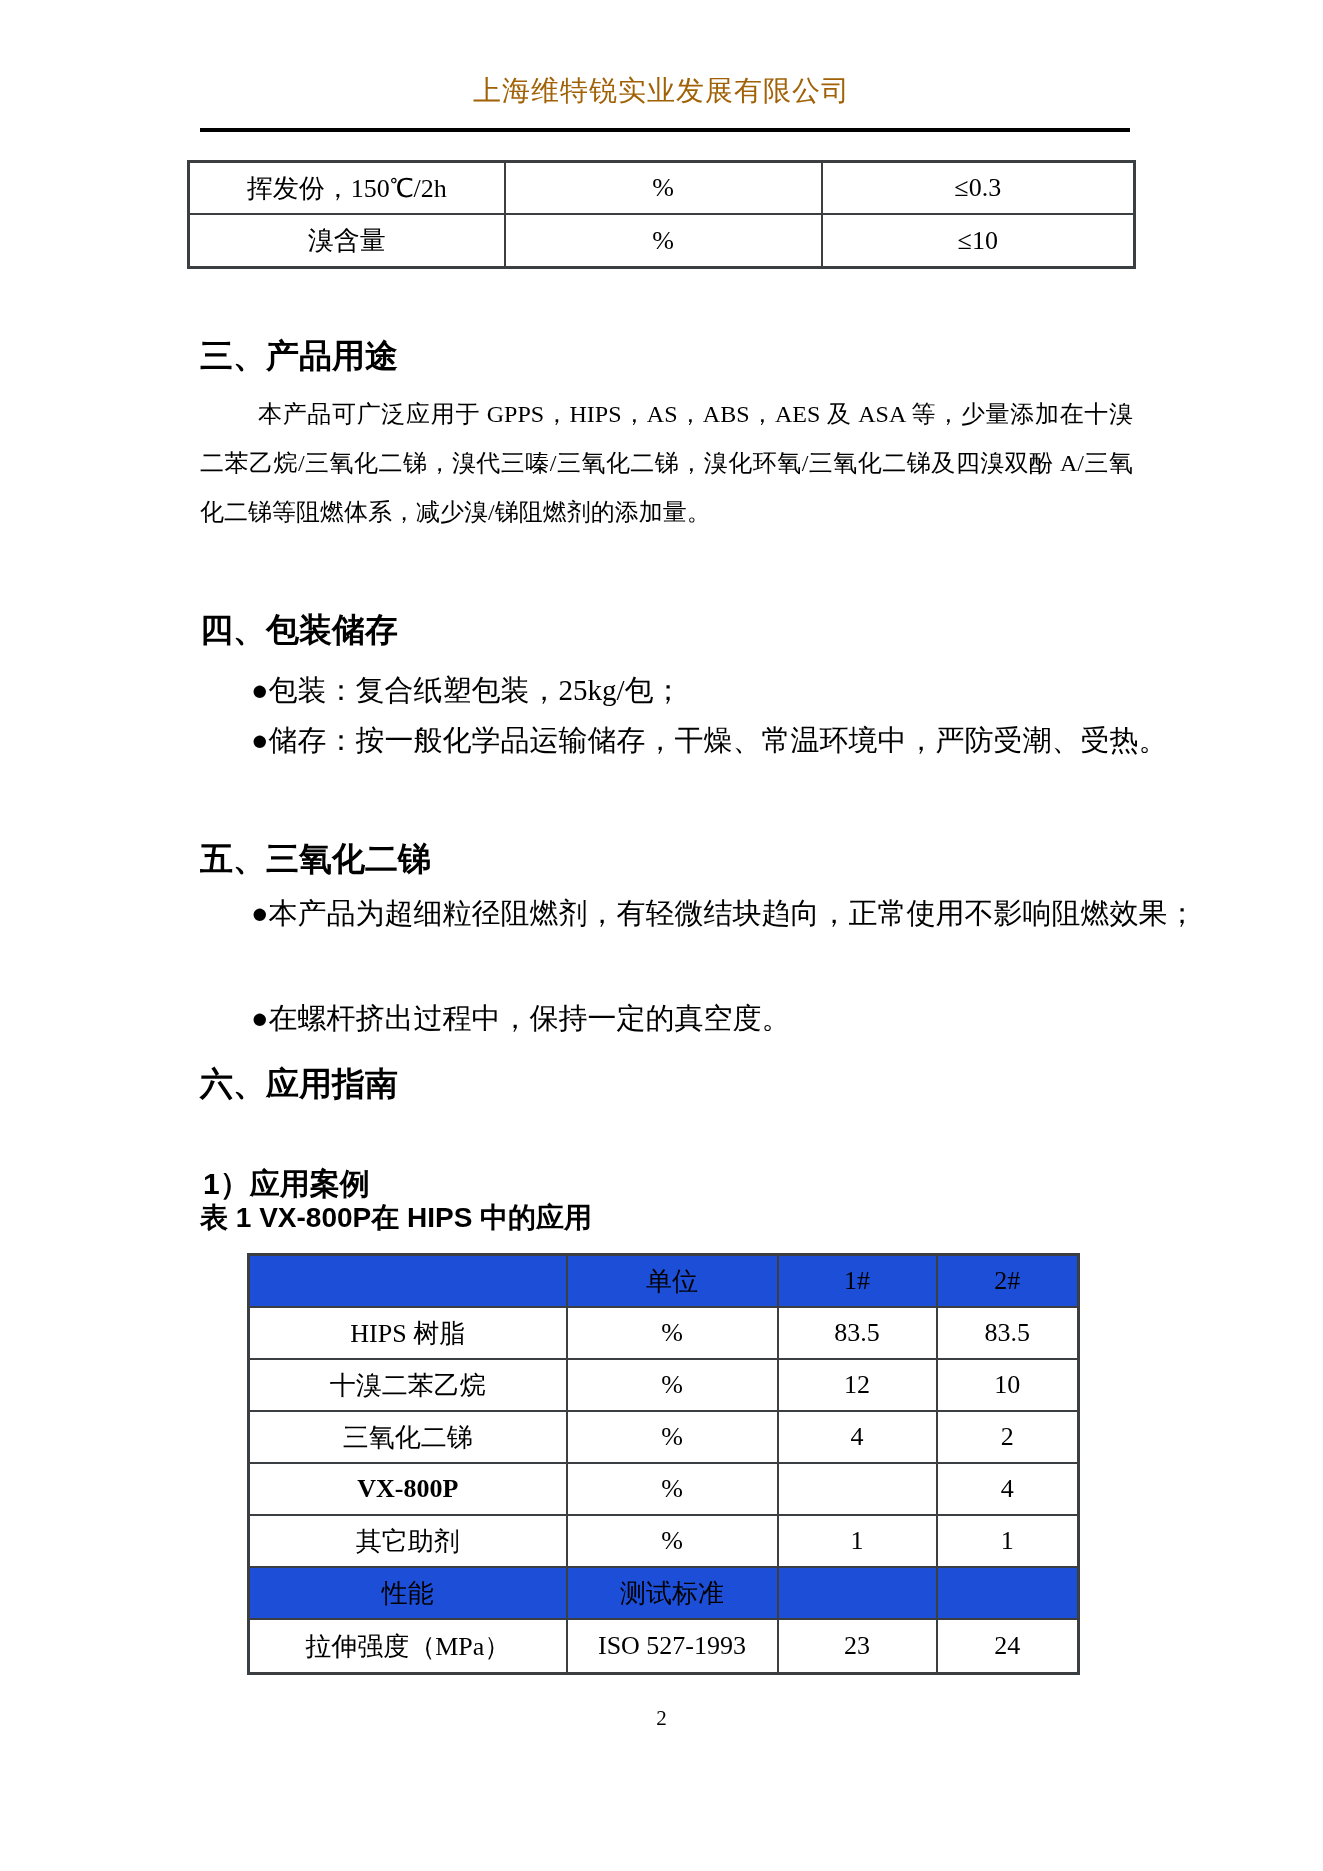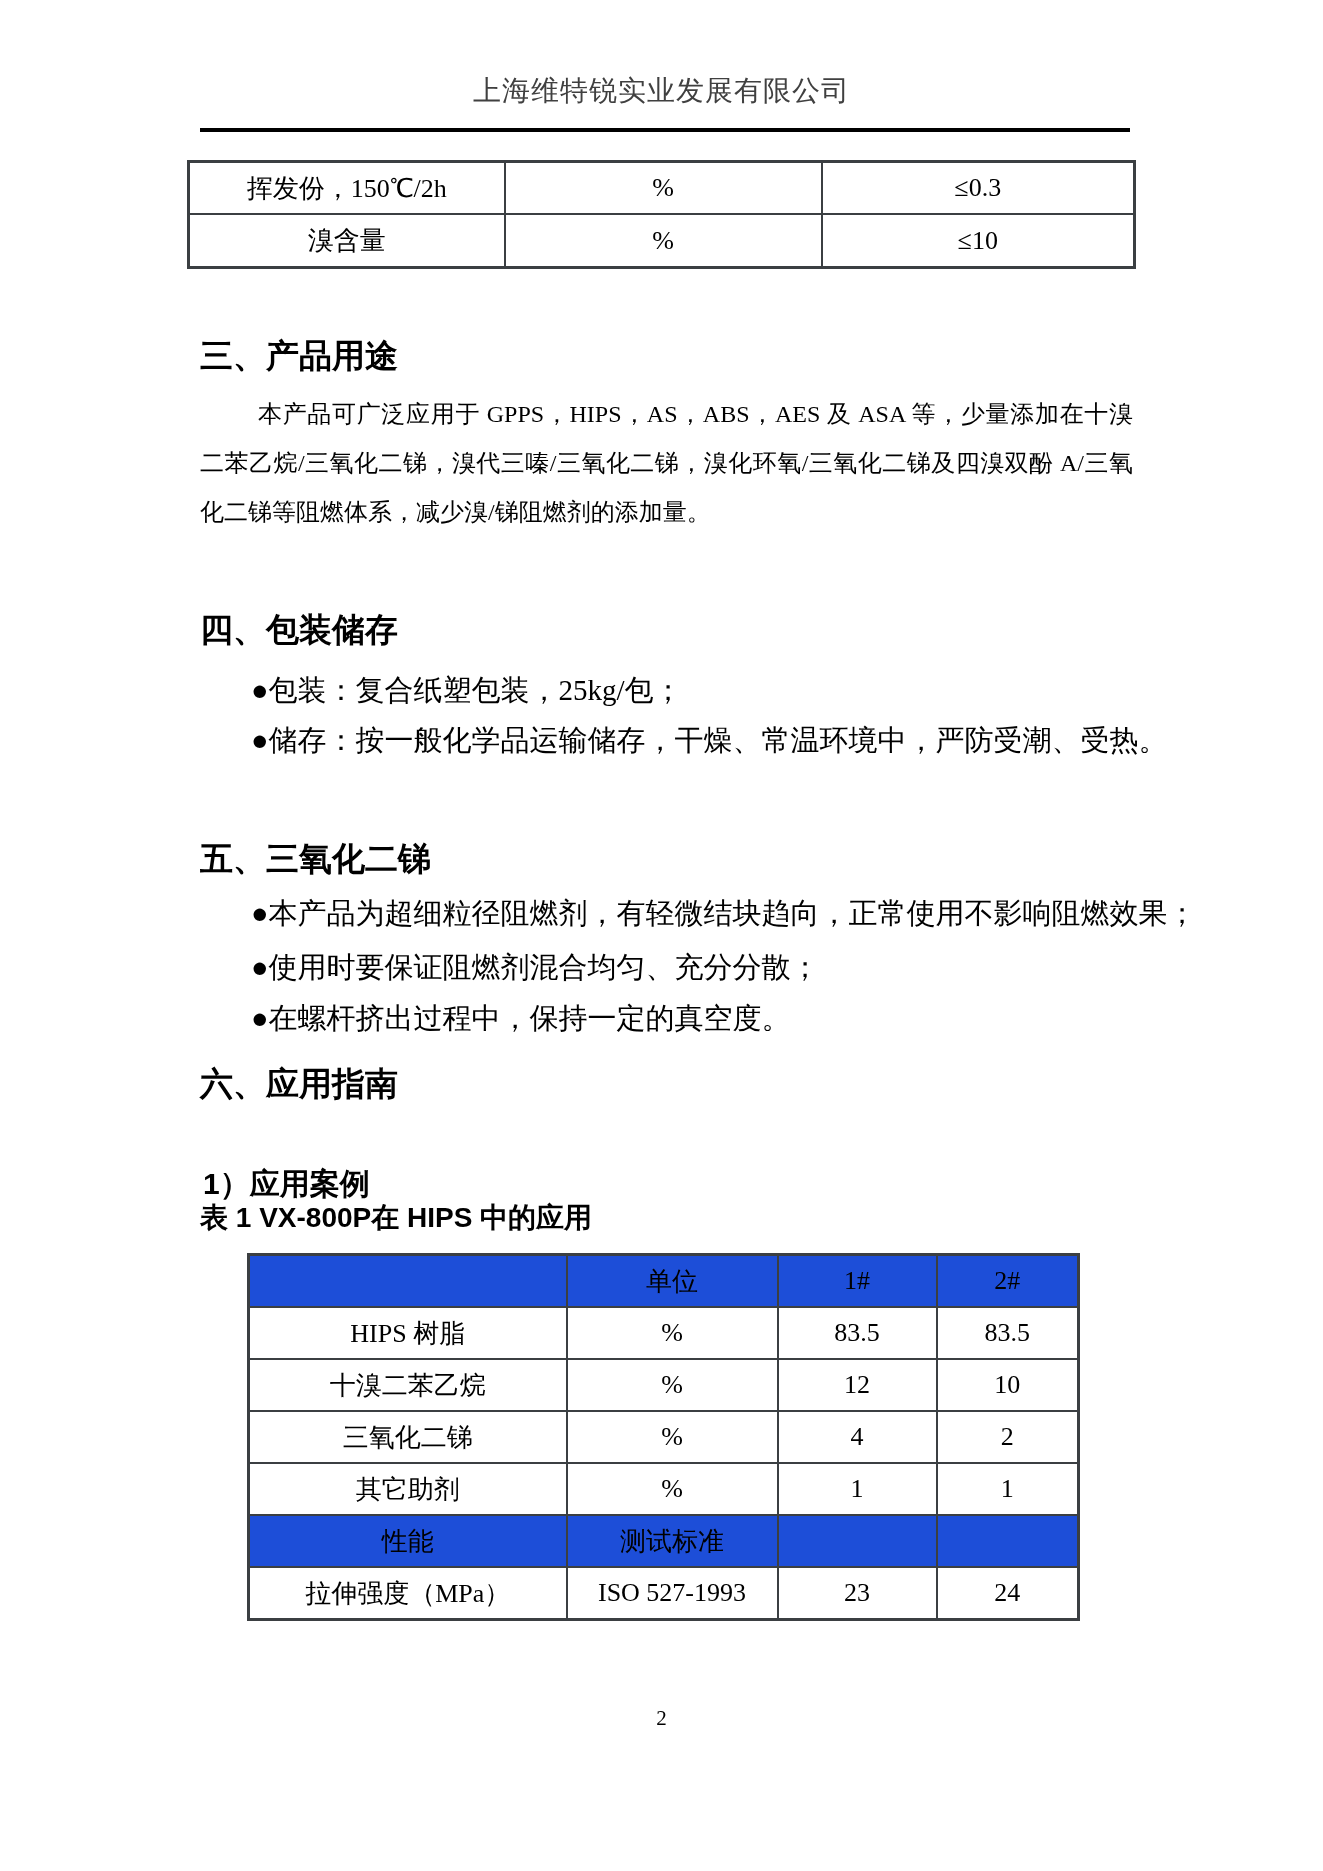--- a/index.html
+++ b/index.html
@@ -12,21 +12,21 @@
     font-family: "Liberation Serif", serif;
     overflow: hidden;
   }
   .company-header {
     position: absolute;
     top: 72px; left: 0;
     width: 100%;
     text-align: center;
     font-size: 28px;
     letter-spacing: 1px;
-    color: #404040;
+    color: #a16207;
     font-family: "Liberation Serif", serif;
   }
   .header-rule {
     position: absolute;
     top: 128px; left: 200px;
     width: 930px; height: 4px;
     background: #000000;
   }
   table { border-collapse: collapse; table-layout: fixed; border-radius: 11px; }
   .spec-table {
@@ -144,21 +144,20 @@
 
   <div class="section-heading" style="top:336px">三、产品用途</div>
   <div class="usage-paragraph">本产品可广泛应用于 GPPS，HIPS，AS，ABS，AES 及 ASA 等，少量添加在十溴二苯乙烷/三氧化二锑，溴代三嗪/三氧化二锑，溴化环氧/三氧化二锑及四溴双酚 A/三氧化二锑等阻燃体系，减少溴/锑阻燃剂的添加量。</div>
 
   <div class="section-heading" style="top:610px">四、包装储存</div>
   <div class="bullet-line" style="top:674px">●包装：复合纸塑包装，25kg/包；</div>
   <div class="bullet-line" style="top:724px">●储存：按一般化学品运输储存，干燥、常温环境中，严防受潮、受热。</div>
 
   <div class="section-heading" style="top:839px">五、三氧化二锑</div>
   <div class="bullet-line" style="top:897px">●本产品为超细粒径阻燃剂，有轻微结块趋向，正常使用不影响阻燃效果；</div>
-  <div class="bullet-line" style="top:951px">●使用时要保证阻燃剂混合均匀、充分分散；</div>
   <div class="bullet-line" style="top:1002px">●在螺杆挤出过程中，保持一定的真空度。</div>
 
   <div class="section-heading" style="top:1064px">六、应用指南</div>
   <div class="sub-heading">1）应用案例</div>
 
   <div class="app-table-title">表 1 VX-800P在 HIPS 中的应用</div>
 
   <table class="app-table">
     <colgroup>
         <col style="width:318px">
@@ -185,20 +184,26 @@
       <td>12</td>
       <td>10</td>
     </tr>
     <tr>
       <td>三氧化二锑</td>
       <td>%</td>
       <td>4</td>
       <td>2</td>
     </tr>
     <tr>
+      <td class="bold-cell">VX-800P</td>
+      <td>%</td>
+      <td></td>
+      <td>4</td>
+    </tr>
+    <tr>
       <td>其它助剂</td>
       <td>%</td>
       <td>1</td>
       <td>1</td>
     </tr>
     <tr>
       <td class="blue-cell">性能</td>
       <td class="blue-cell">测试标准</td>
       <td class="blue-cell"></td>
       <td class="blue-cell"></td>

